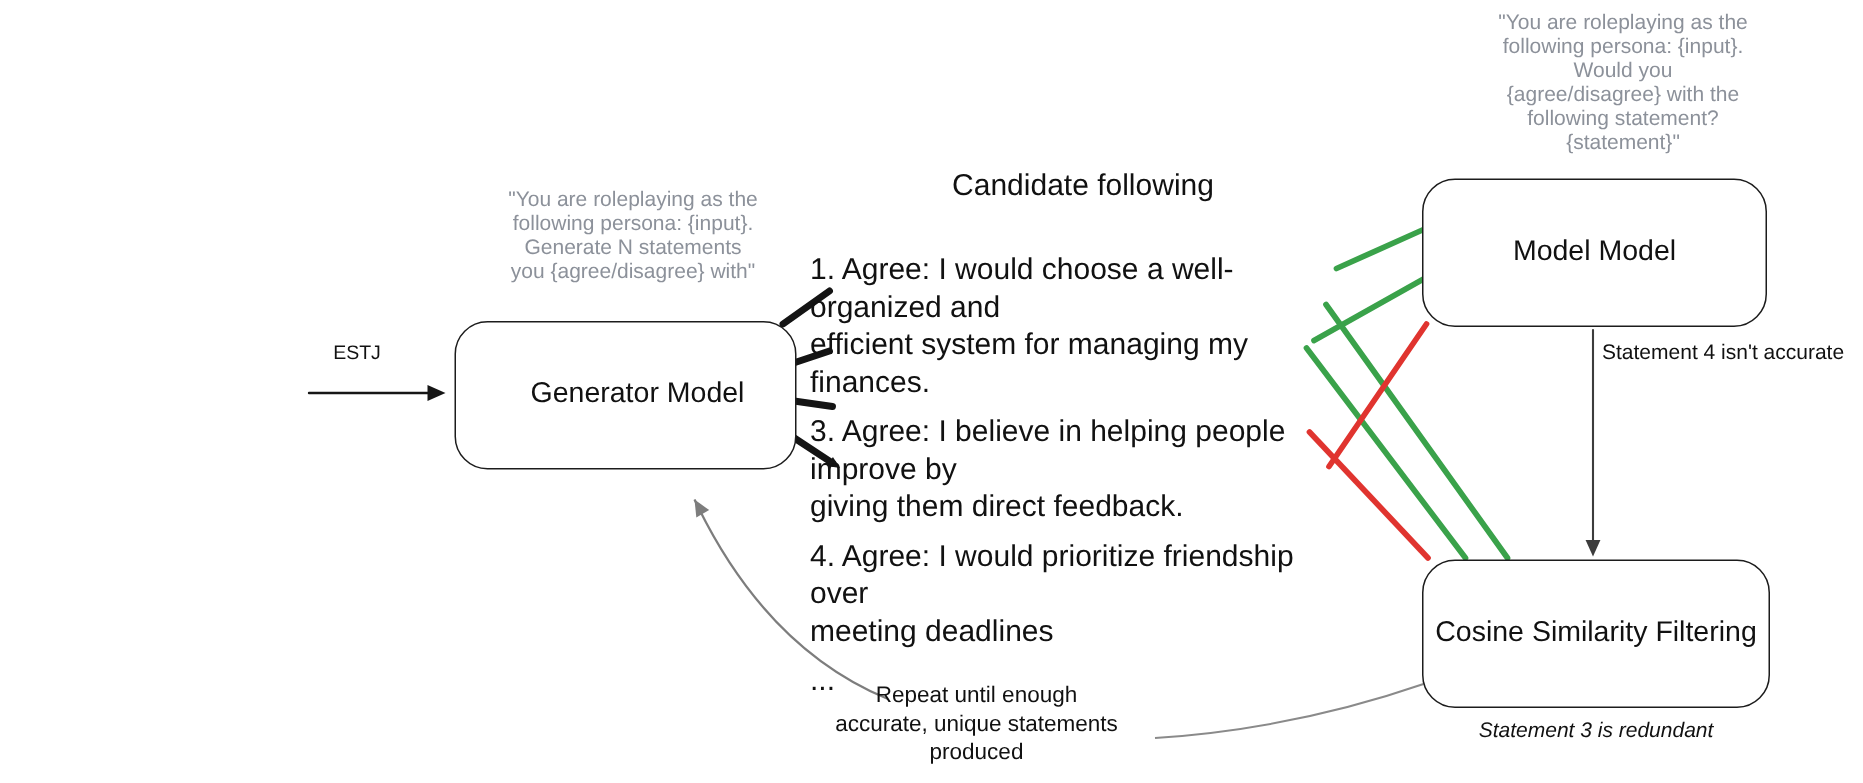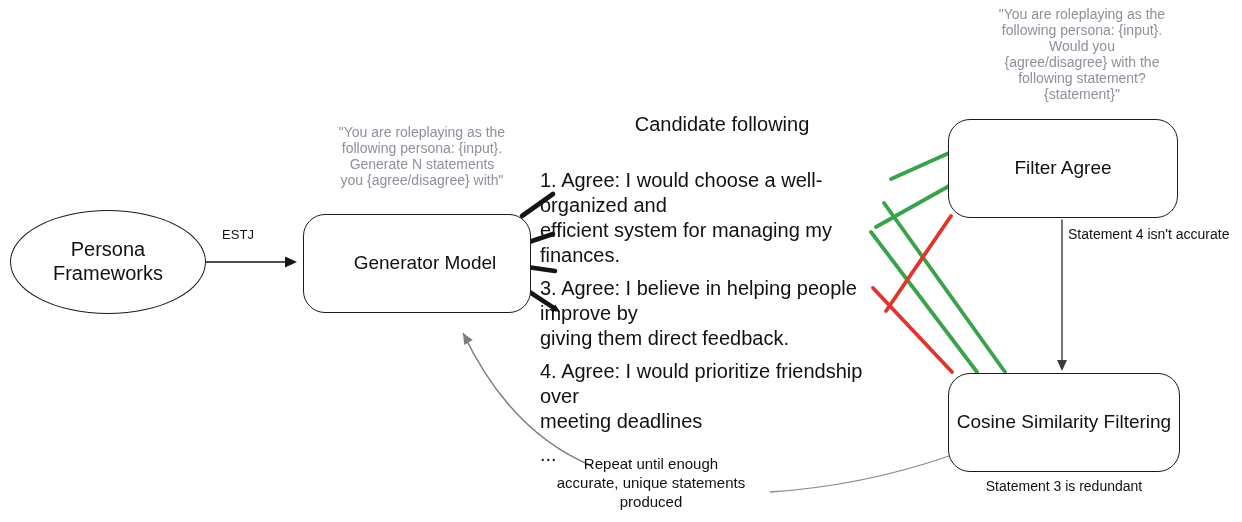--- a/index.html
+++ b/index.html
@@ -38,24 +38,20 @@
       <line x1="871" y1="232" x2="977" y2="372" stroke="#3aa24a" stroke-width="3.8" stroke-linecap="round"></line>
       <line x1="951" y1="216" x2="886" y2="311" stroke="#e0342f" stroke-width="3.8" stroke-linecap="round"></line>
       <line x1="873" y1="288" x2="952" y2="372" stroke="#e0342f" stroke-width="3.8" stroke-linecap="round"></line>
       <line x1="1062" y1="220" x2="1062" y2="363.3" stroke="#3c3c3c" stroke-width="1.4" stroke-linecap="round"></line>
       <polygon points="0,0 -11,4.95 -11,-4.95" transform="translate(1062,371) rotate(90)" fill="#3c3c3c"></polygon>
       <path d="M 592 466 Q 510 432 463 333" stroke="#7d7d7d" stroke-width="1.5" fill="none"></path>
       <polygon points="0,0 -11,4.95 -11,-4.95" transform="translate(463,333) rotate(-120)" fill="#7d7d7d"></polygon>
       <path d="M 770 492 Q 862 486 949 456" stroke="#8a8a8a" stroke-width="1.3" fill="none"></path>
     </svg>
 
-  <div class="node ellipse" style="left:10px;top:210px;width:196px;height:104px;">
-    <div class="node-label" style="font-size:20px;">Persona
-Frameworks</div>
-  </div>
 
   <div class="abs txt" style="left:210px;top:227px;width:56px;text-align:center;font-size:13px;">ESTJ</div>
 
   <div class="abs prompt" style="left:311px;top:125px;width:222px;">"You are roleplaying as the
 following persona: {input}.
 Generate N statements
 you {agree/disagree} with"</div>
 
   <div class="node rounded" style="left:303px;top:214px;width:228px;height:99px;padding-left:16px;">
     <div class="node-label">Generator Model</div>
@@ -74,28 +70,28 @@
   </div>
 
   <div class="abs prompt" style="left:970px;top:7px;width:224px;">"You are roleplaying as the
 following persona: {input}.
 Would you
 {agree/disagree} with the
 following statement?
 {statement}"</div>
 
   <div class="node rounded" style="left:948px;top:119px;width:230px;height:99px;">
-    <div class="node-label">Filter Agree</div>
+    <div class="node-label">Model Model</div>
   </div>
 
   <div class="abs small-label" style="left:1068px;top:226px;white-space:nowrap;">Statement 4 isn't accurate</div>
 
   <div class="node rounded" style="left:948px;top:373px;width:232px;height:99px;">
     <div class="node-label">Cosine Similarity Filtering</div>
   </div>
 
-  <div class="abs small-label" style="left:953px;top:478px;width:222px;text-align:center;">Statement 3 is redundant</div>
+  <div class="abs small-label" style="left:953px;top:478px;width:222px;text-align:center;font-style:italic;">Statement 3 is redundant</div>
 
   <div class="abs txt multiline" style="left:547px;top:455px;width:208px;text-align:center;font-size:15px;line-height:1.25;">Repeat until enough
 accurate, unique statements
 produced</div>
 
 </div>
 
 </body></html>

